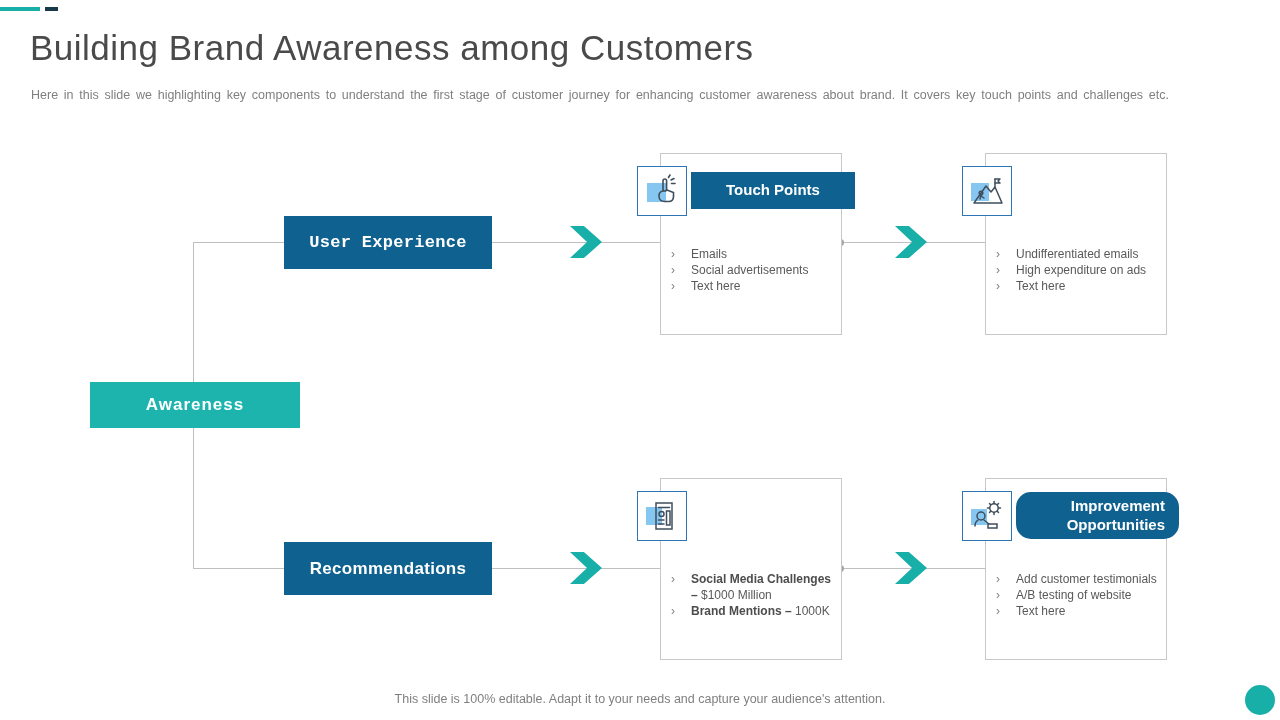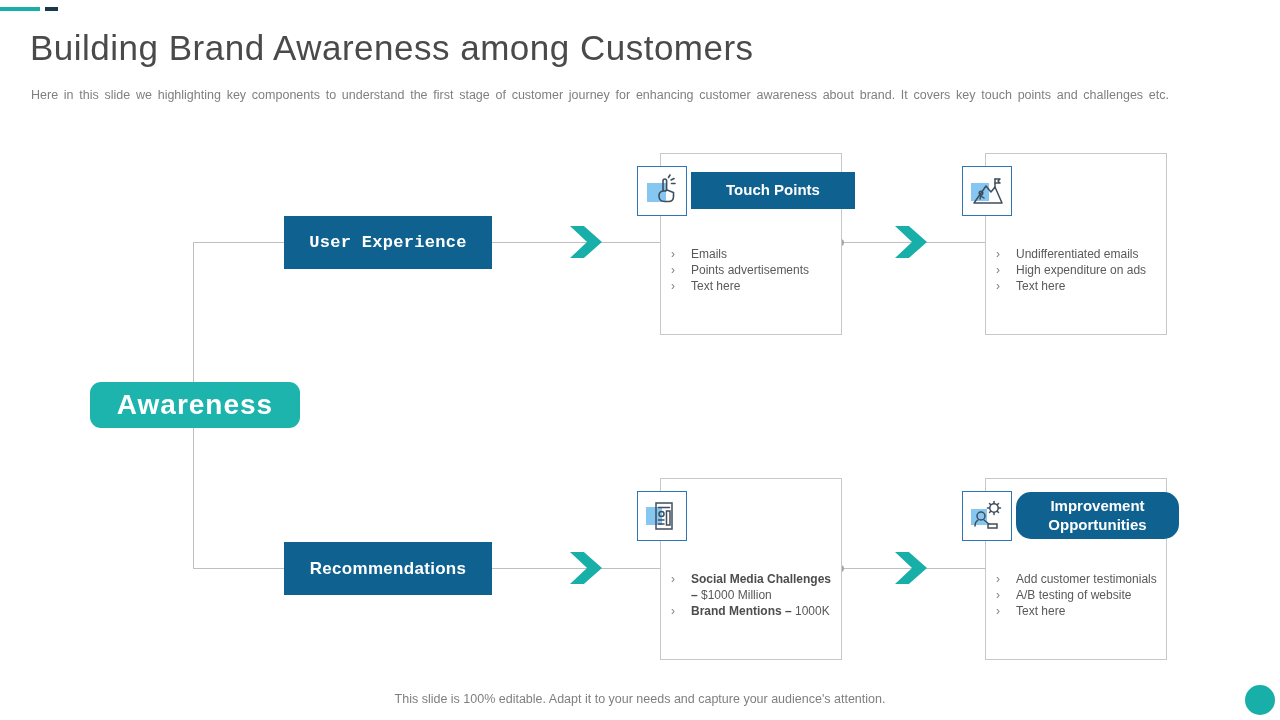--- a/index.html
+++ b/index.html
@@ -17,29 +17,29 @@
 
   
   .hline,.vline{position:absolute;background:#BFBFBF;}
   .hline{height:1px;}
   .vline{width:1px;}
   .node{position:absolute;width:7px;height:7px;border-radius:50%;background:#A6A6A6;}
 
   
   .stage{position:absolute;background:#0F618F;color:#fff;font-weight:bold;font-size:17px;
          display:flex;align-items:center;justify-content:center;letter-spacing:.3px;}
-  .stage.awareness{background:#1CB4AD;font-size:28px;letter-spacing:1px;border-radius:11px;}
+  .stage.awareness{background:#1CB4AD;font-size:17px;letter-spacing:1px;}
 
   
   .chev{position:absolute;width:32px;height:32px;}
 
   
   .card{position:absolute;width:180px;height:180px;border:1px solid #C8C8C8;background:#fff;}
   .hdr{position:absolute;background:#0F618F;color:#fff;font-weight:bold;font-size:15px;
-       display:flex;align-items:center;justify-content:center;text-align:center;line-height:1.25;z-index:3;}
+       display:flex;align-items:center;justify-content:center;text-align:right;line-height:1.25;z-index:3;}
   .iconbox{position:absolute;width:50px;height:50px;background:#fff;border:1.5px solid #2E75B6;
            display:flex;align-items:center;justify-content:center;z-index:4;box-sizing:border-box;}
   .list{position:absolute;left:10px;right:6px;top:92px;font-size:12px;line-height:16px;color:#595959;}
   .li{display:flex;gap:8px;}
   .blt{color:#808080;width:12px;flex:0 0 12px;}
   .b{font-weight:bold;color:#4D4D4D;}
 
   
   .footer{position:absolute;left:0;top:692px;width:1280px;text-align:center;font-size:12.5px;color:#7F7F7F;}
   .corner-dot{position:absolute;left:1245px;top:685px;width:30px;height:30px;border-radius:50%;background:#17AFA8;}
@@ -95,21 +95,21 @@
         </g>
       </svg>
     </div>
     <div class="list">
       <div class="li">
           <span class="blt">›</span>
           <span>Emails</span>
         </div>
       <div class="li">
           <span class="blt">›</span>
-          <span>Points advertisements</span>
+          <span>Social advertisements</span>
         </div>
       <div class="li">
           <span class="blt">›</span>
           <span>Text here</span>
         </div>
     </div>
   </div>
 
   <div class="card" style="left:985px;top:153px;">
     <div class="iconbox" style="left:-24px;top:12px;">

